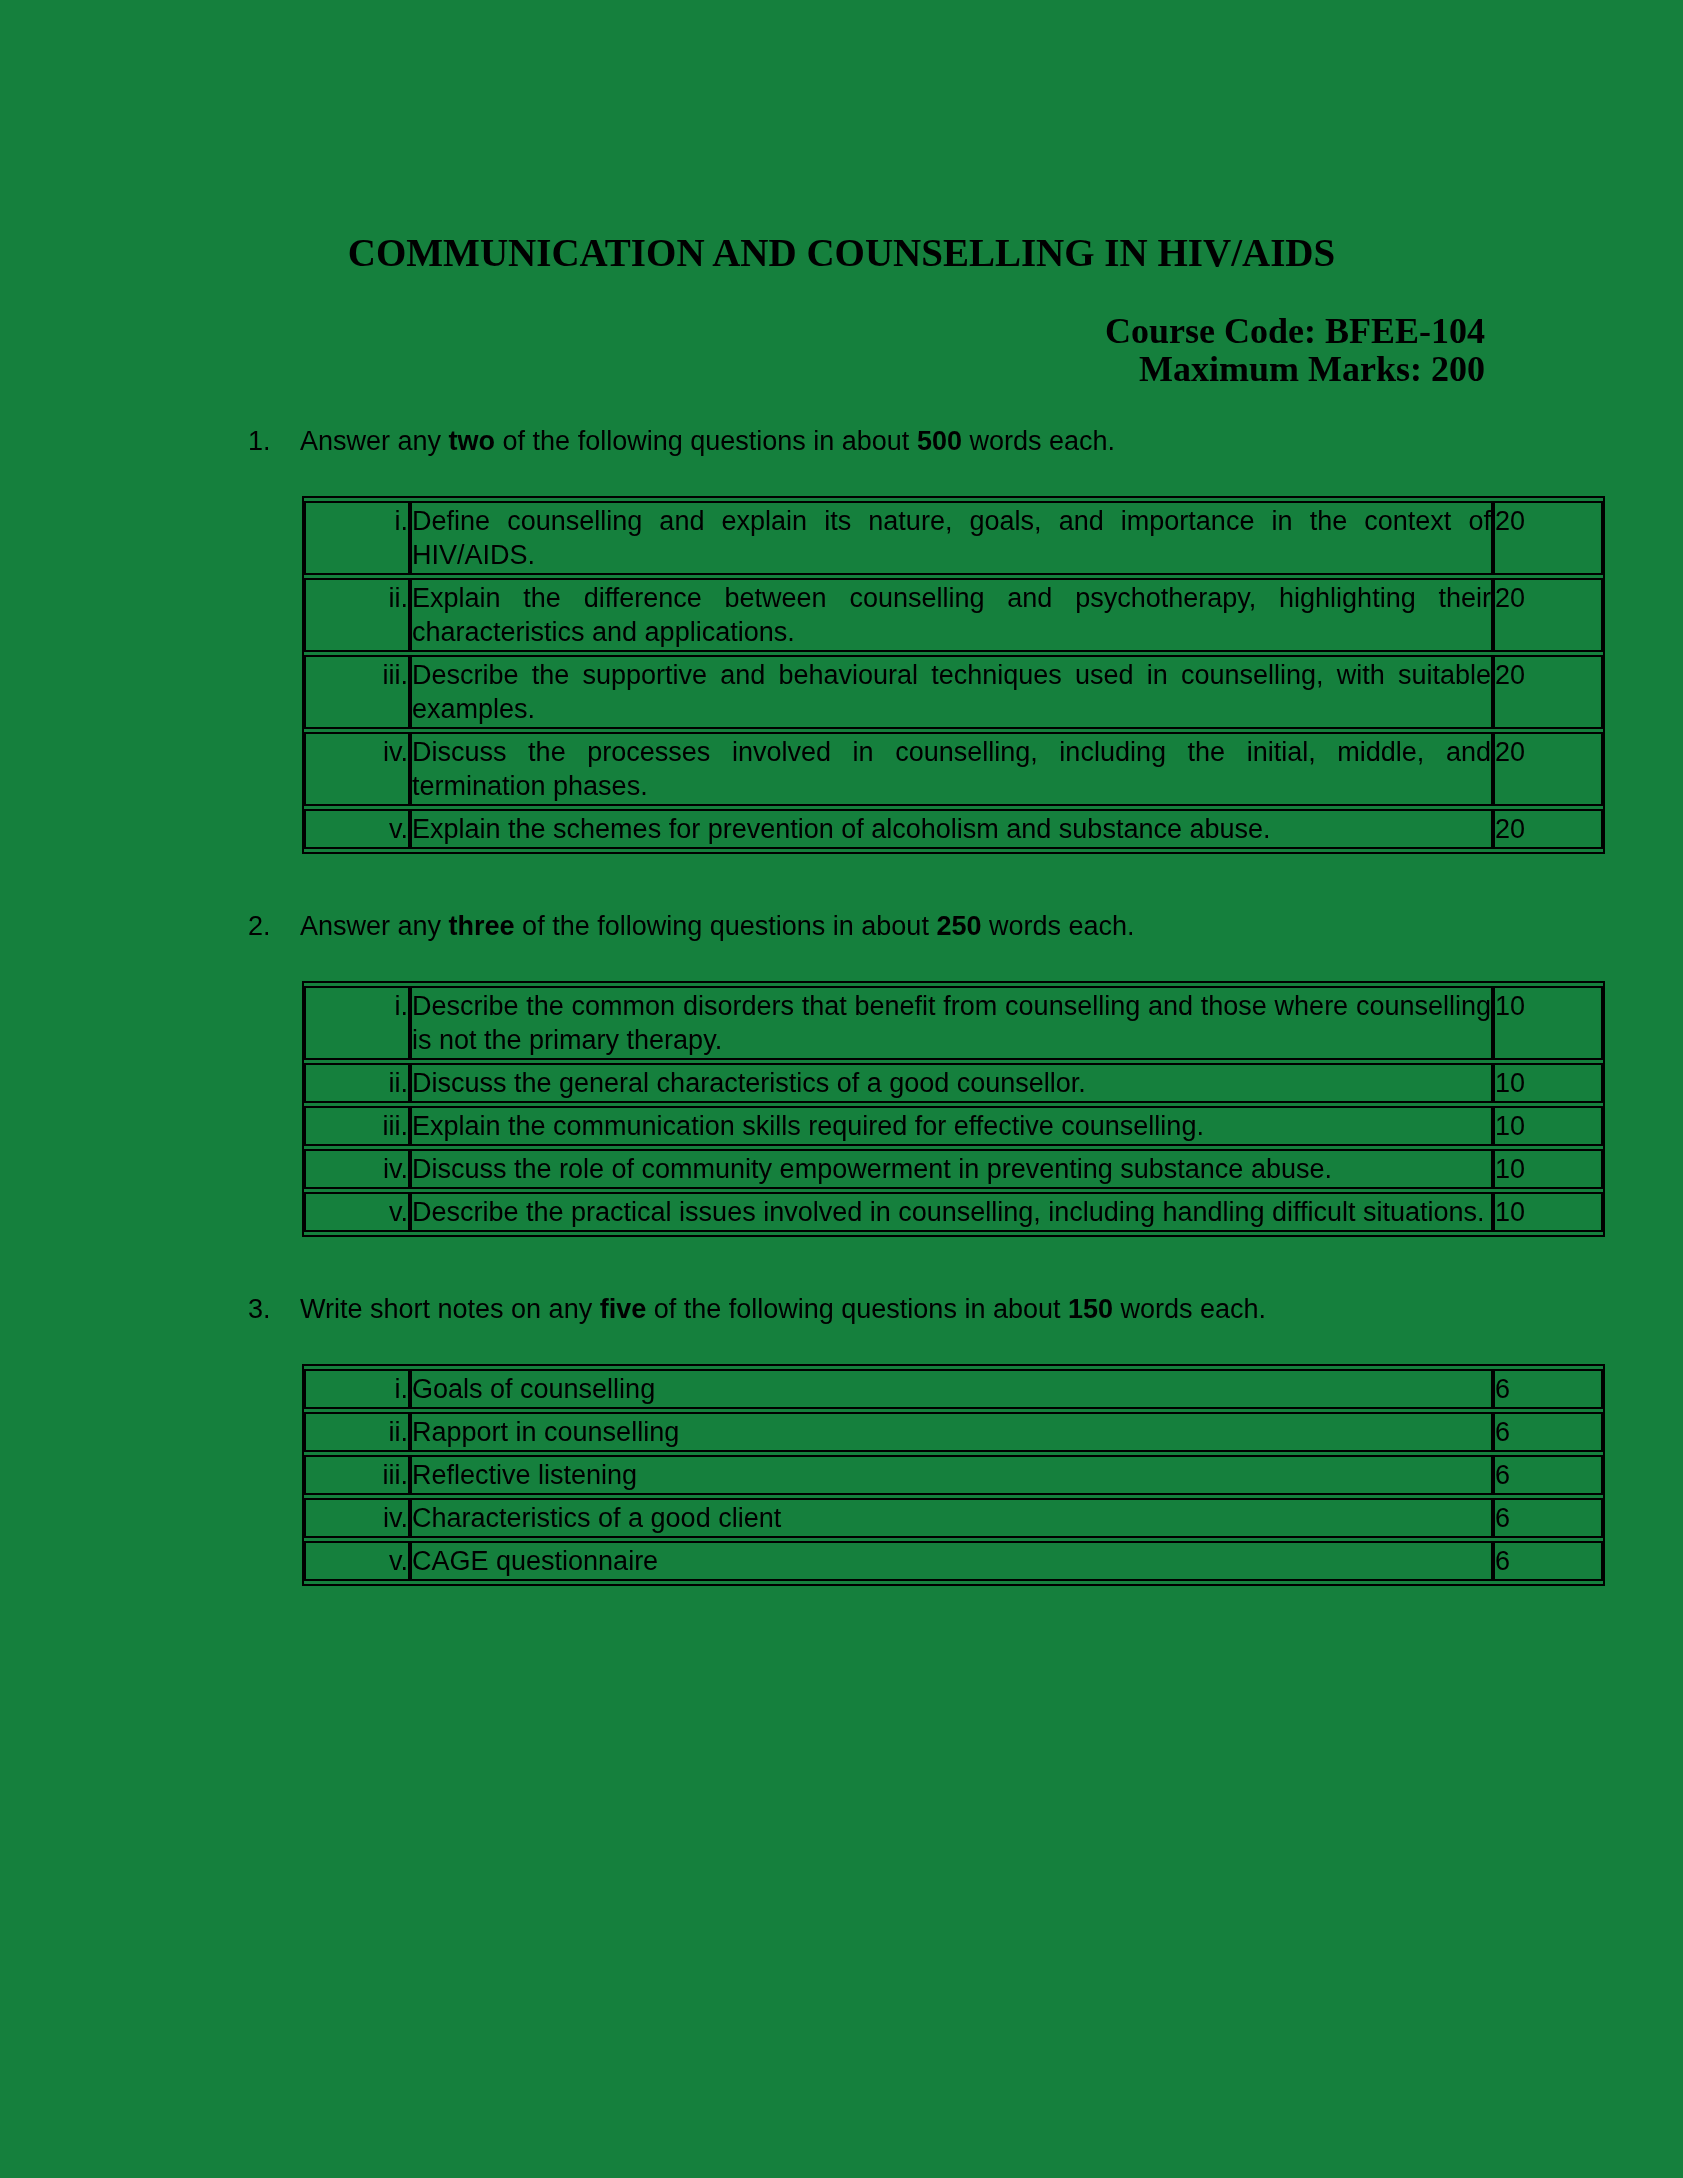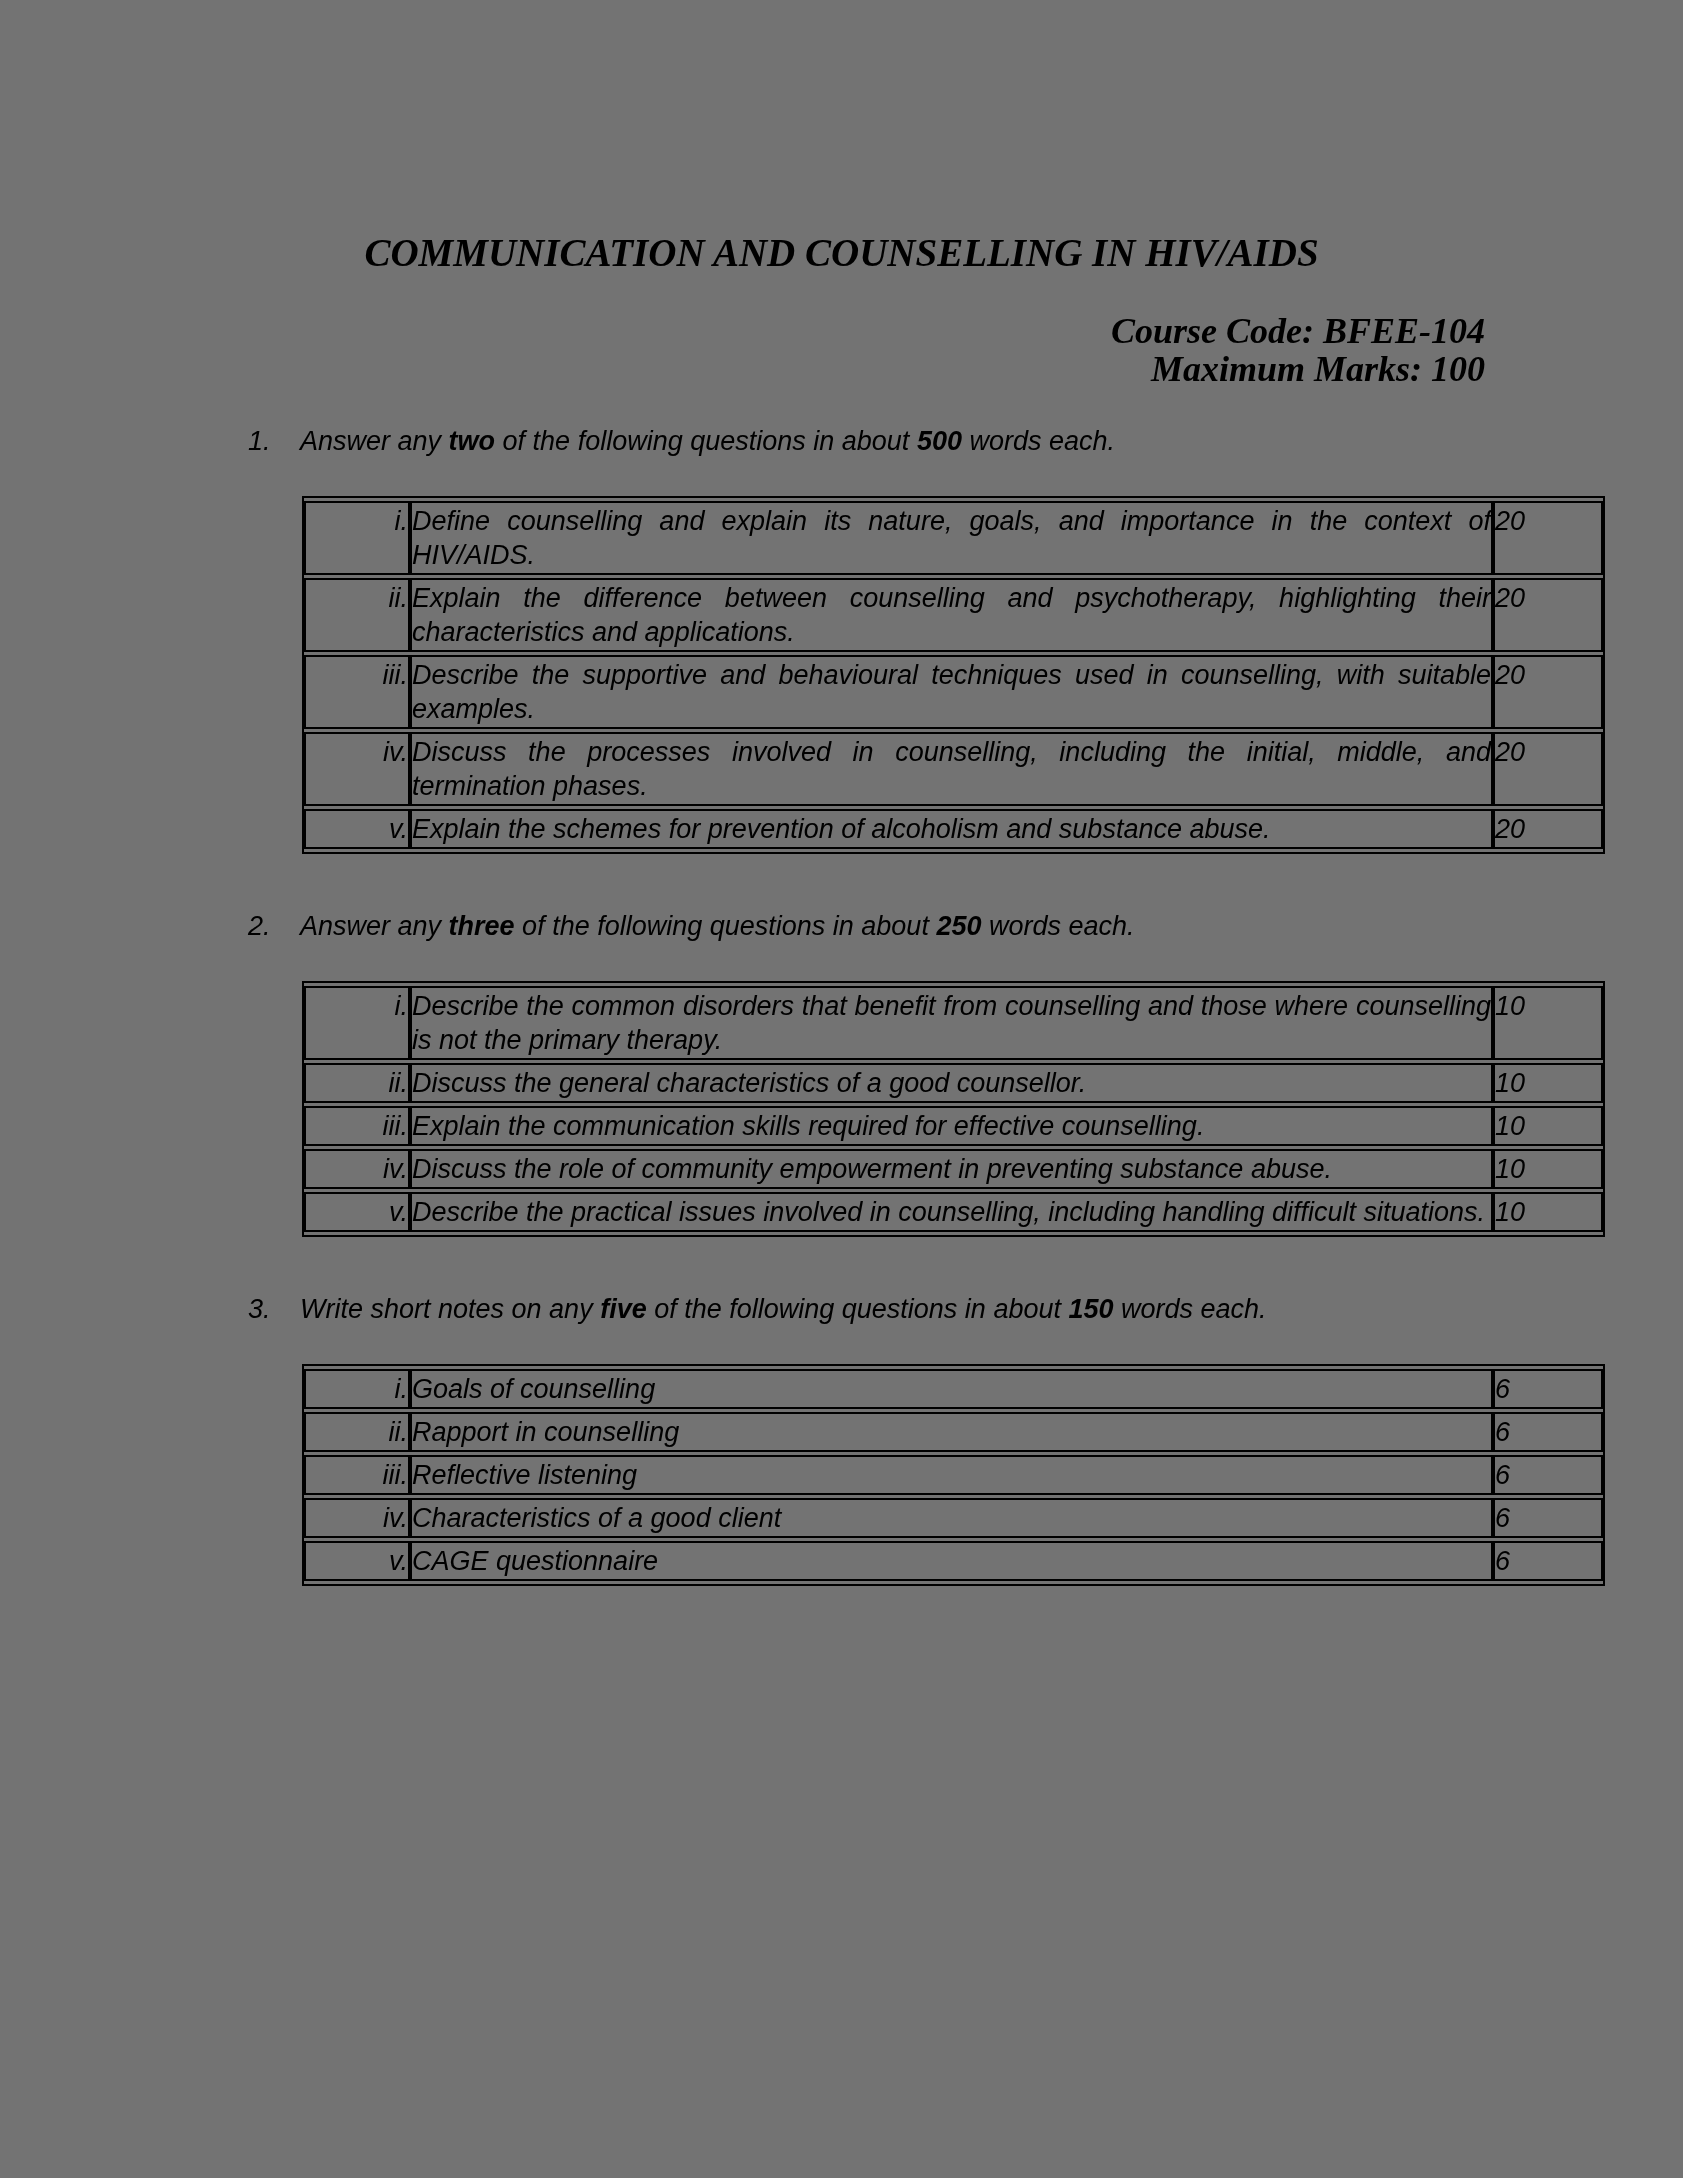--- a/index.html
+++ b/index.html
@@ -1,27 +1,26 @@
 <!DOCTYPE html>
 <html><head>
 <meta charset="utf-8">
 <style>
   html,body{margin:0;padding:0;background:#9a9a9a;}
   .page{
     position:relative;
     width:1683px;
     height:2178px;
     margin:0 auto;
-    background:#737373;
+    background:#15803d;
     color:#000;
     font-family:"Liberation Sans", sans-serif;
     font-size:27px;
     line-height:34px;
     overflow:hidden;
-    font-style:italic;
   }
   .doc-title{
     margin:0 0 0 198px;
     padding-top:230px;
     width:1287px;
     text-align:center;
     font-family:"Liberation Serif", serif;
     font-weight:bold;
     font-size:39px;
     line-height:46px;
@@ -73,21 +72,21 @@
 </style>
 </head>
 <body>
 
 <div class="page">
 
   <div class="doc-title">COMMUNICATION AND COUNSELLING IN HIV/AIDS</div>
 
   <div class="course-block">
     <div>Course Code: BFEE-104</div>
-    <div>Maximum Marks: 100</div>
+    <div>Maximum Marks: 200</div>
   </div>
 
   <div class="q-head">
     <span class="q-num">1.</span>
     <span class="q-intro"><span>Answer any </span><span class="b">two</span><span> of the following questions in about </span><span class="b">500</span><span> words each.</span></span>
   </div>
 
   <table class="q-table">
     <colgroup>
         <col style="width:106px">

